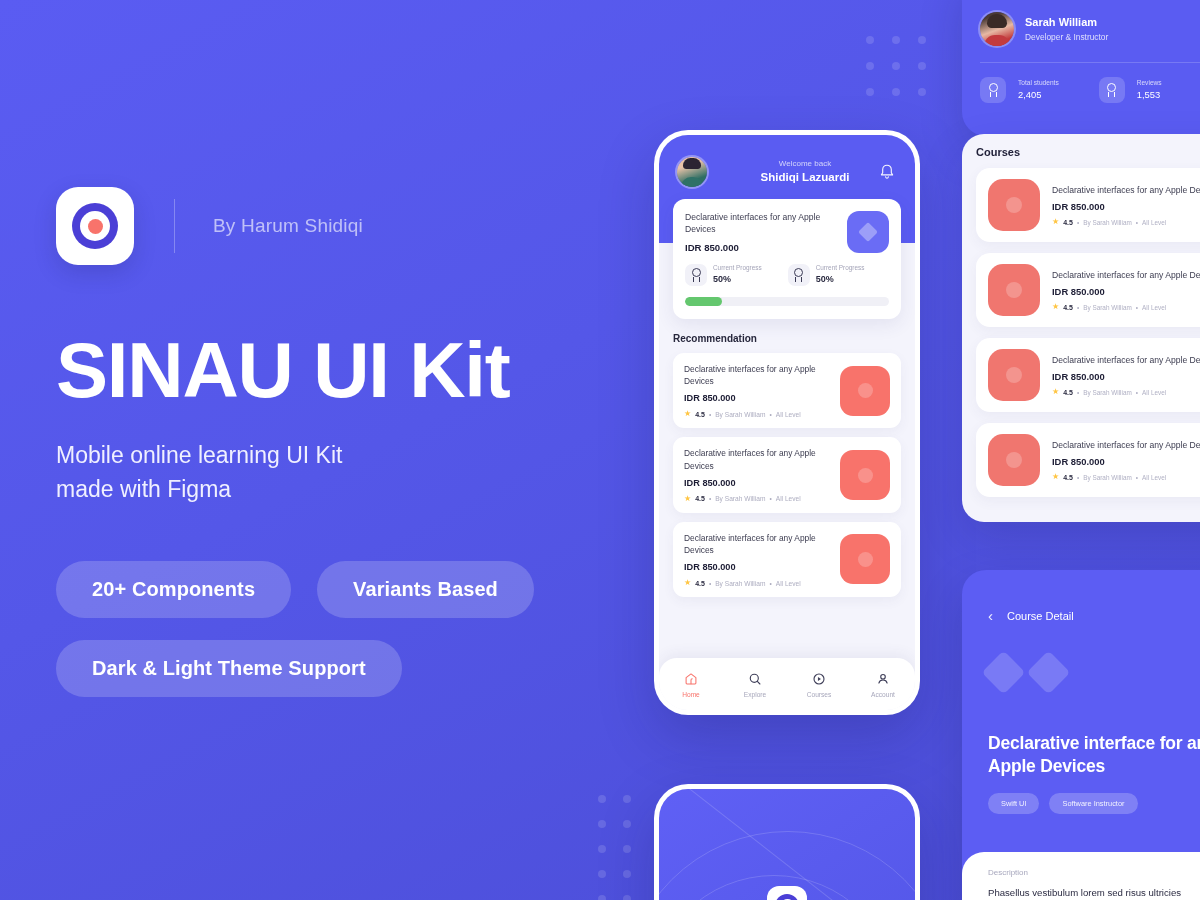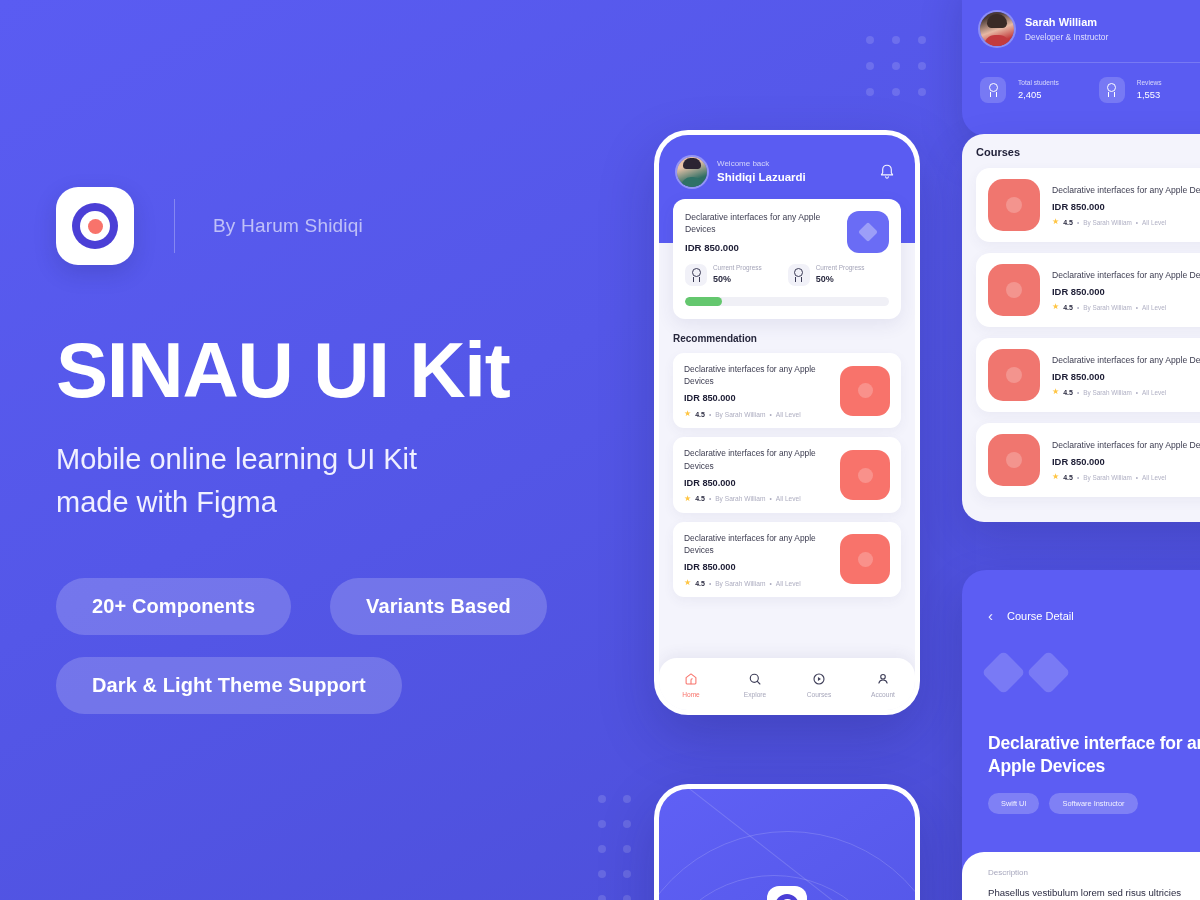--- a/index.html
+++ b/index.html
@@ -65,28 +65,28 @@
   .kit-title {
     margin-top: 66px;
     font-size: 78px;
     line-height: 0.98;
     font-weight: 700;
     color: #FFFFFF;
     letter-spacing: -1.2px;
   }
   .kit-sub {
     margin-top: 30px;
-    font-size: 29px;
+    font-size: 23px;
     line-height: 1.48;
     color: #F0F0FF;
     font-weight: 400;
   }
 
   .pill-rows { margin-top: 54px; }
-  .pill-row { display: flex; gap: 39px; margin-bottom: 22px; }
+  .pill-row { display: flex; gap: 26px; margin-bottom: 22px; }
   .pill {
     background: rgba(255,255,255,0.19);
     border-radius: 40px;
     padding: 17px 36px;
     color: #FFFFFF;
     font-size: 20px;
     font-weight: 700;
     letter-spacing: .1px;
     white-space: nowrap;
   }
@@ -124,21 +124,21 @@
     box-shadow: 0 0 0 2px rgba(255,255,255,0.35);
   }
   .avatar::before {
     content: ""; position: absolute; left: 6px; top: 1px;
     width: 18px; height: 11px; border-radius: 9px 9px 4px 4px; background: #2B2332;
   }
   .avatar::after {
     content: ""; position: absolute; left: 4px; bottom: 0;
     width: 22px; height: 10px; border-radius: 11px 11px 0 0; background: #2F7167;
   }
-  .mp-greet { margin-left: 10px; flex: 1; }
+  .mp-greet { margin-left: 24px; flex: 1; text-align: center; }
   .mp-greet-small { font-size: 8px; color: rgba(255,255,255,0.72); line-height: 1.3; }
   .mp-greet-name { font-size: 11.5px; color: #fff; font-weight: 700; line-height: 1.4; }
   .bell-icon { width: 16px; height: 18px; position: relative; opacity: .95; }
 
   .mp-body { background: #F4F4FC; padding: 0 14px 8px; }
 
   .progress-card {
     background: #FFFFFF;
     border-radius: 12px;
     margin-top: -44px;

